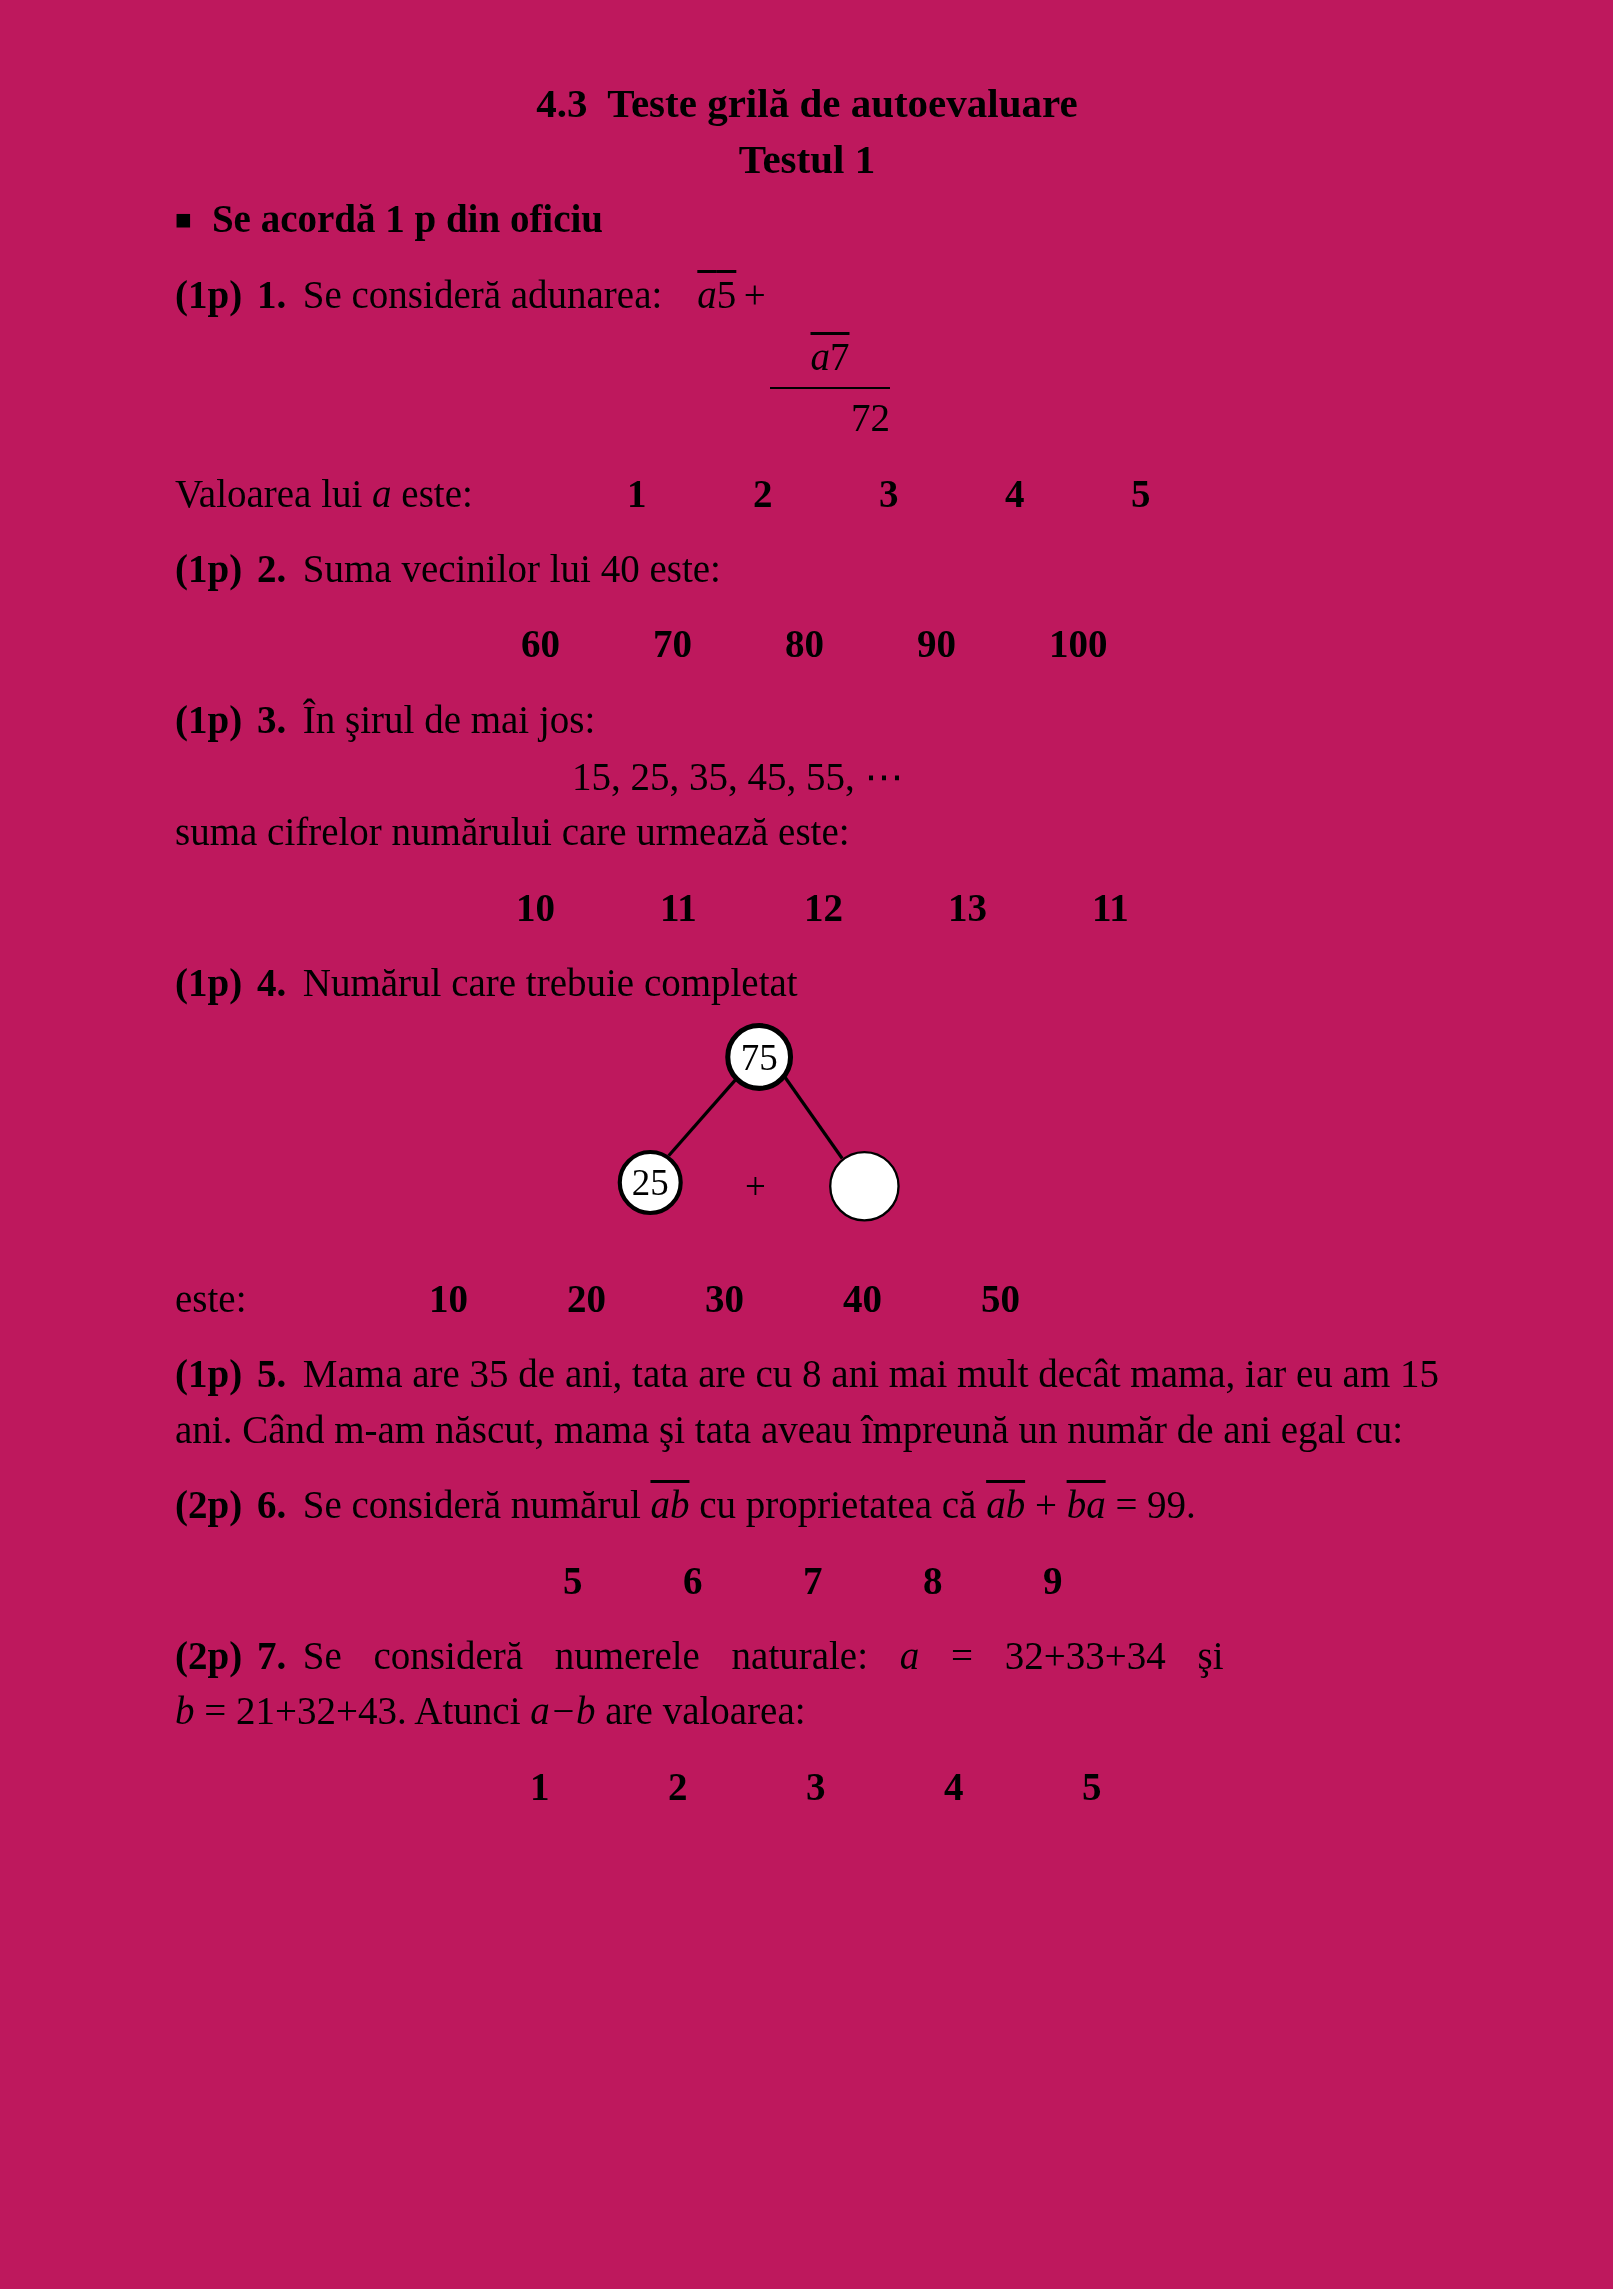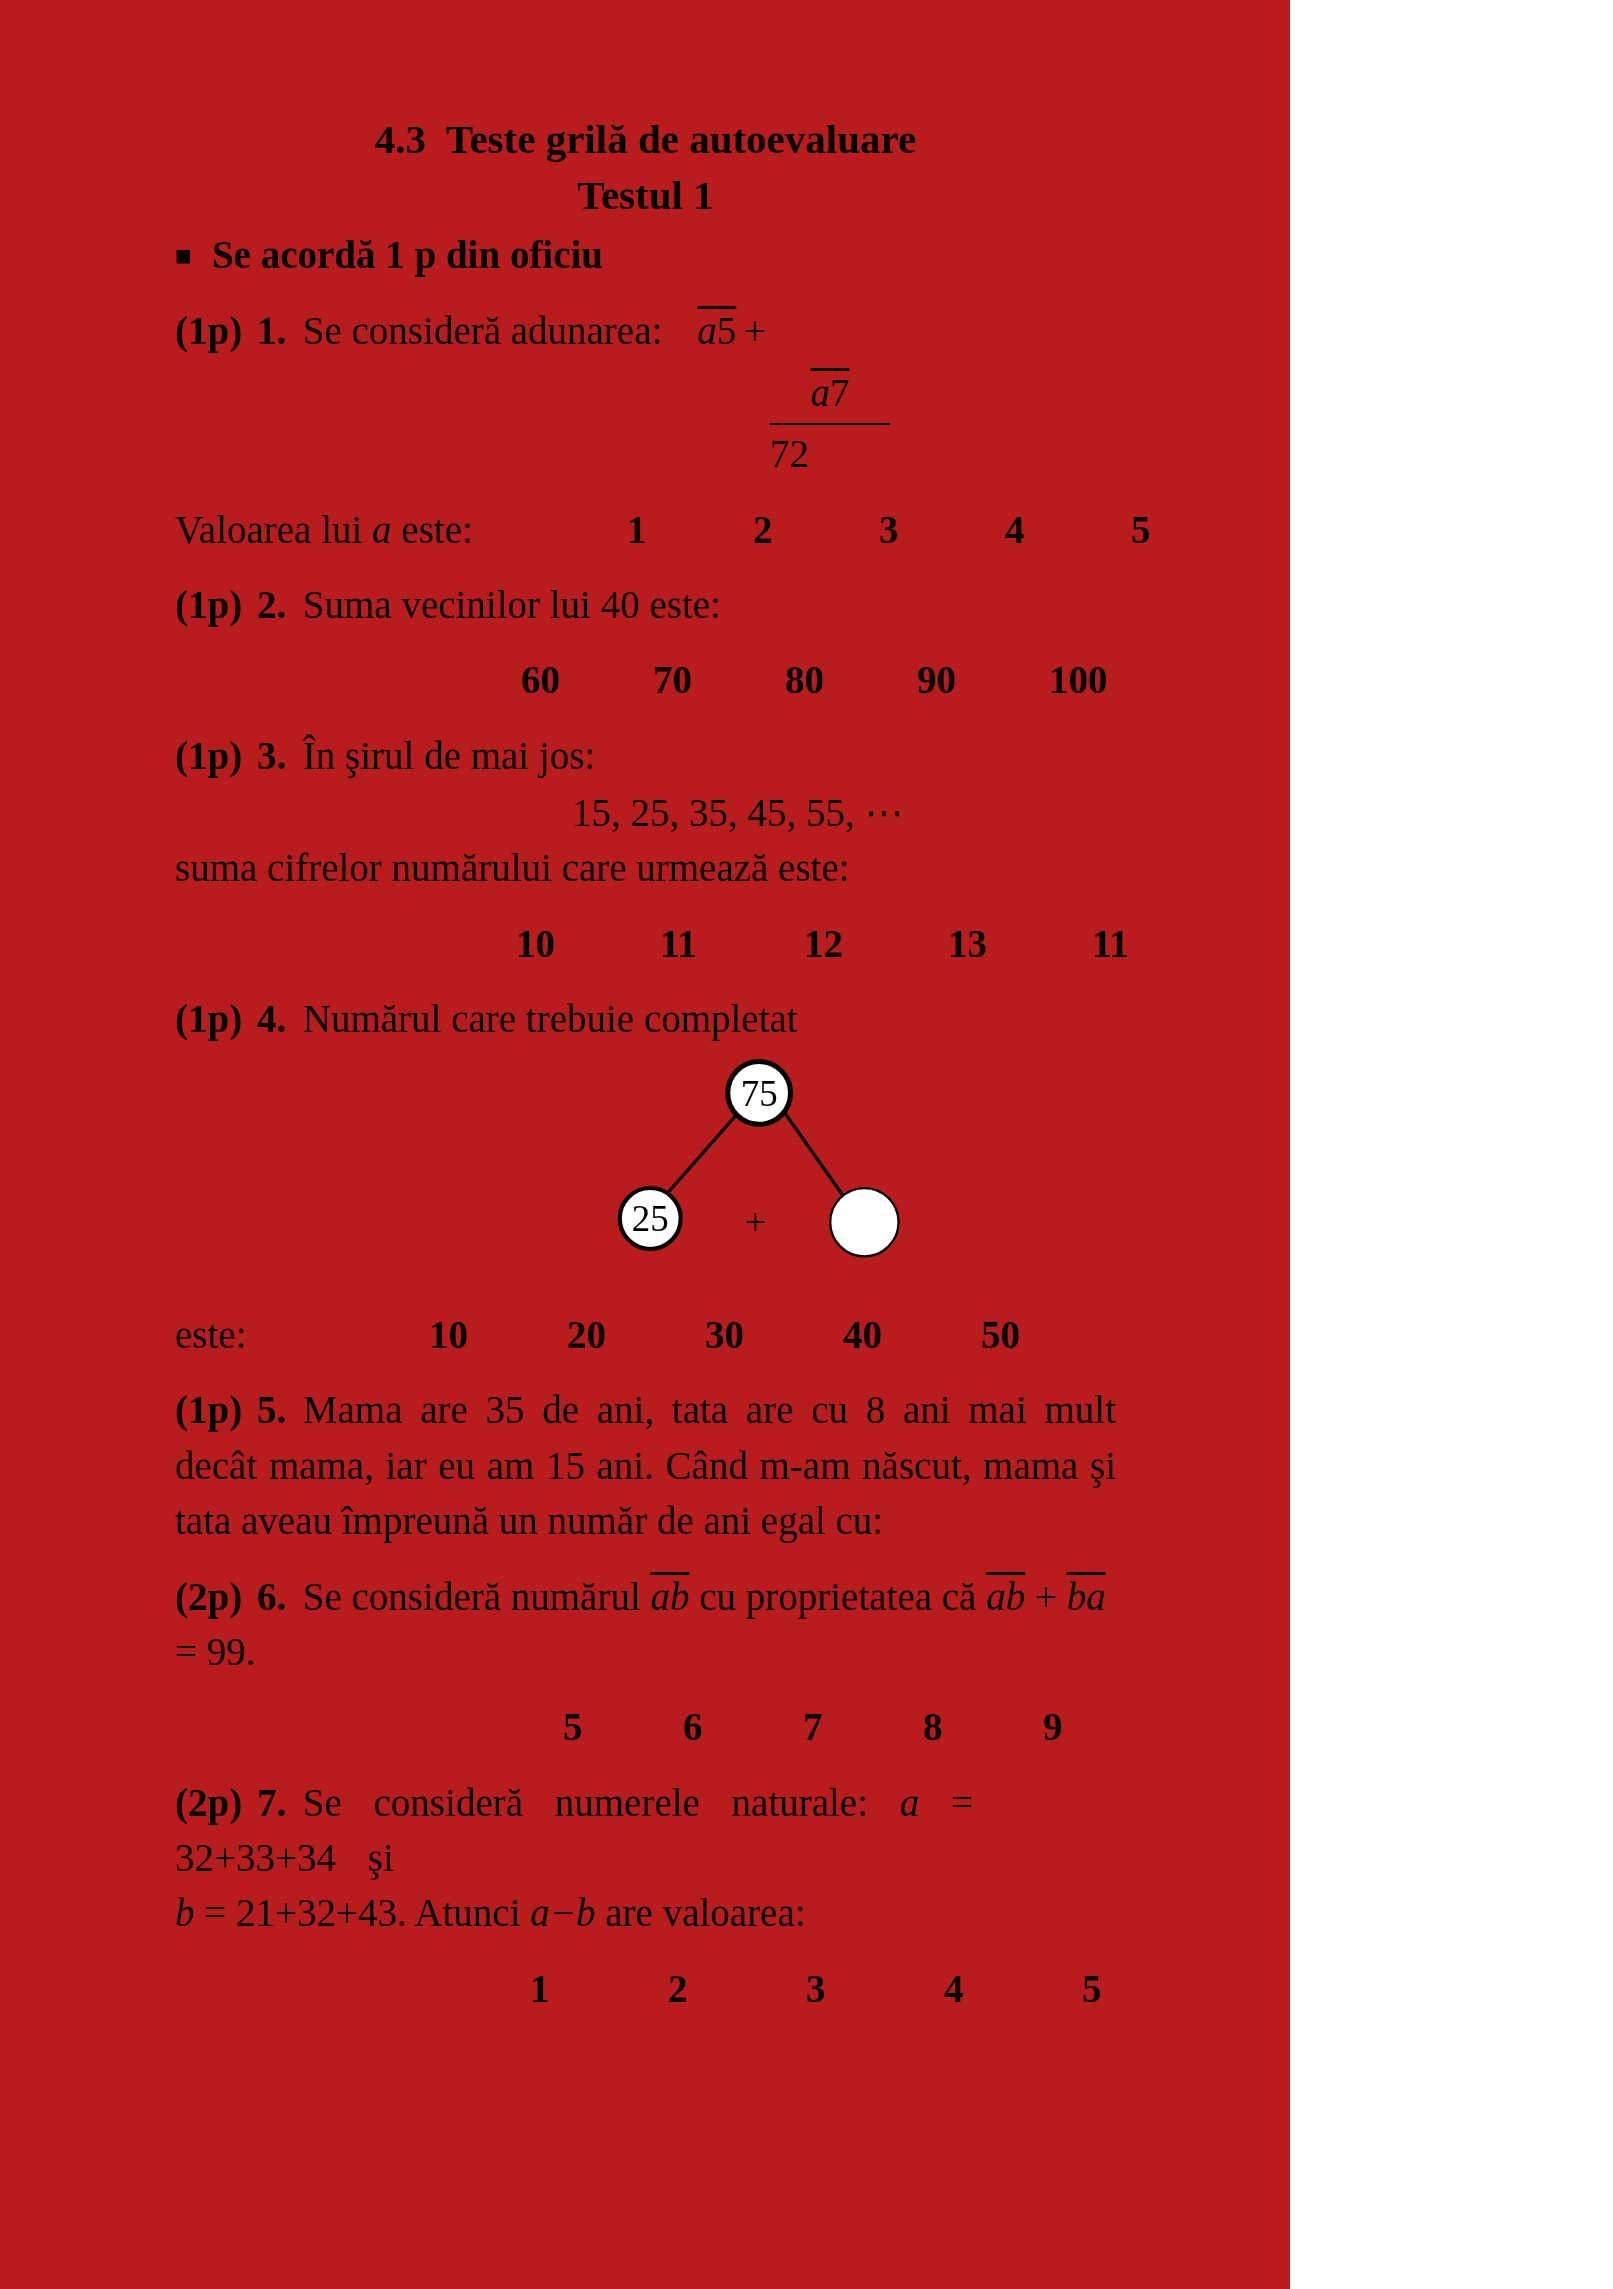--- a/index.html
+++ b/index.html
@@ -1,25 +1,25 @@
 <!DOCTYPE html>
 <html style="font-size:14.8px"><head>
 <meta charset="utf-8">
 <style>
   * { box-sizing: border-box; }
   html, body { margin: 0; padding: 0; background: #ffffff; }
   .page {
-    width: 1290px;
+    width: 1613px;
     height: 2290px;
-    background: #b91c1c;
+    background: #be185d;
     color: #000000;
     font-family: "Liberation Serif", "DejaVu Serif", serif;
     font-size: 39px;
     line-height: 1.42;
-    padding: 112px 174px 0 175px;
+    padding: 76px 174px 0 175px;
     position: relative;
     overflow: hidden;
   }
   .bold { font-weight: bold; }
   .it { font-style: italic; }
   .ovl { text-decoration: overline; text-align: center; }
   .pre { white-space: pre-wrap; }
 
   .title, .subtitle {
     margin: 0;
@@ -44,21 +44,21 @@
 
   .addtop { margin-left: 35px; }
   .addtop .plus { margin-left: 7.4px; }
   .addmid {
     margin: 7.4px 0 0 595px;
     width: 120px;
     text-align: center;
     border-bottom: 2.8px solid #000;
     padding-bottom: 1.8px;
   }
-  .addsum { margin: 1.8px 0 0 595px; width: 120px; text-align: left; }
+  .addsum { margin: 1.8px 0 0 595px; width: 120px; text-align: right; }
 
   .vrow { margin-top: 20px; display: flex; align-items: center; }
   .q1prompt { width: 452px; flex: none; }
   .este { width: 254px; flex: none; }
 
   .opts { display: flex; font-weight: bold; }
   .opts .opt { flex: none; }
   .opts .opt:last-child { width: auto !important; }
   .o1 .opt { width: 126px; }
   .o2 { margin-left: 346px; } .o2 .opt { width: 132px; }

